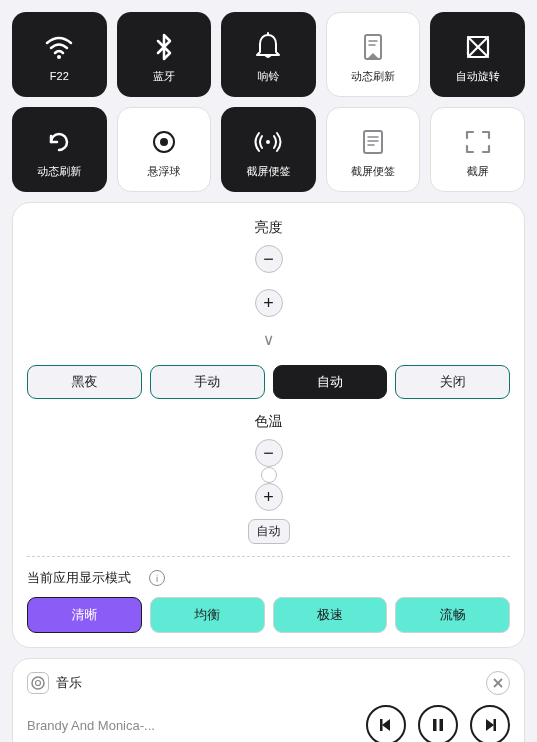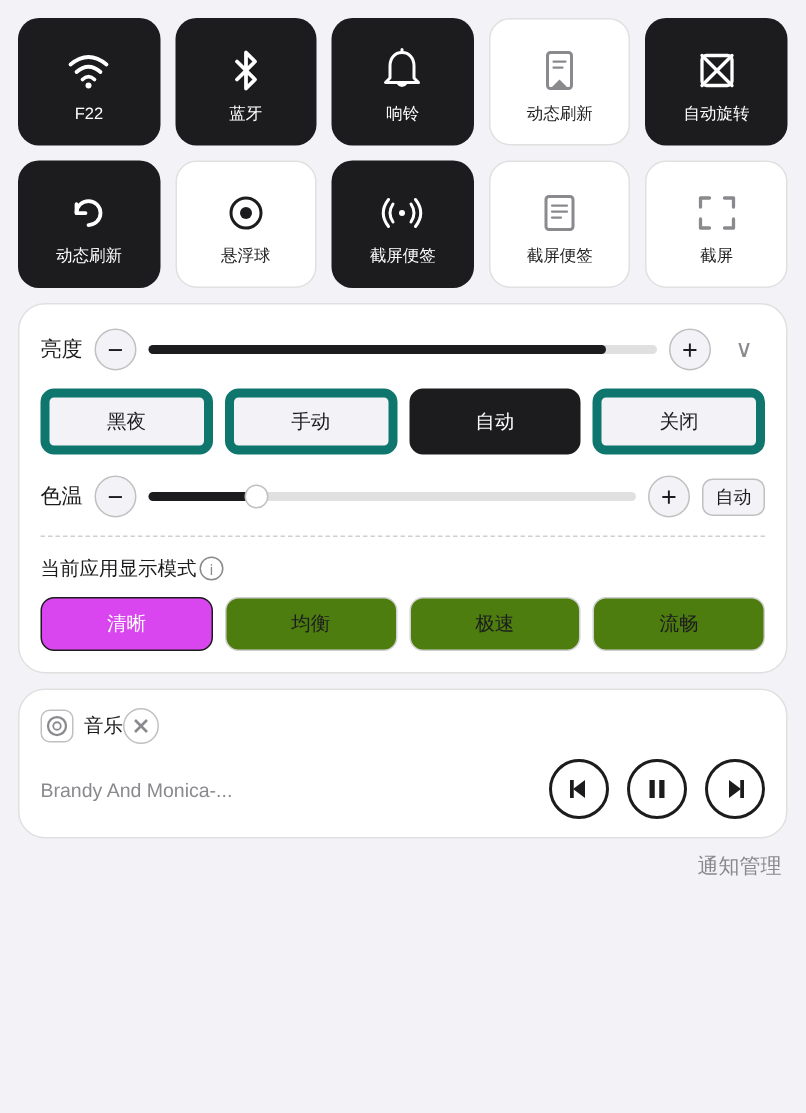--- a/index.html
+++ b/index.html
@@ -77,20 +77,21 @@
       padding: 16px 14px 14px;
       margin-bottom: 10px;
       border: 1px solid #e0e0e0;
     }
 
     .slider-row {
       display: flex;
       align-items: center;
       margin-bottom: 12px;
       gap: 8px;
+      flex-direction: column;
     }
 
     .slider-label {
       font-size: 14px;
       color: #1c1c1e;
       min-width: 28px;
     }
 
     .ctrl-btn {
       width: 28px;
@@ -158,21 +159,21 @@
     .mode-row {
       display: flex;
       gap: 8px;
       margin-bottom: 14px;
     }
 
     .mode-btn {
       flex: 1;
       padding: 7px 4px;
       border-radius: 9px;
-      border: 6px solid #0f766e;
+      border: 1px solid #0f766e;
       background: #f2f2f7;
       font-size: 13px;
       color: #1c1c1e;
       cursor: pointer;
       text-align: center;
     }
 
     .mode-btn.active {
       background: #1c1c1e;
       color: white;
@@ -184,21 +185,21 @@
       border-top: 1.5px dashed #d0d0d0;
       margin: 10px 0 12px;
     }
 
     .display-mode-section .section-title {
       font-size: 13px;
       color: #1c1c1e;
       margin-bottom: 10px;
       display: flex;
       align-items: center;
-      gap: 2px;
+      gap: 18px;
     }
 
     .info-icon {
       width: 16px;
       height: 16px;
       border-radius: 50%;
       border: 1.5px solid #8a8a8e;
       display: inline-flex;
       align-items: center;
       justify-content: center;
@@ -210,45 +211,46 @@
     .display-btns {
       display: flex;
       gap: 8px;
     }
 
     .display-btn {
       flex: 1;
       padding: 8px 4px;
       border-radius: 9px;
       border: 1px solid #d0d0d0;
-      background: #4d7c0f;
+      background: #5eead4;
       font-size: 13px;
       color: #1c1c1e;
       cursor: pointer;
       text-align: center;
     }
 
     .display-btn.active {
-      background: #d946ef;
+      background: #8b5cf6;
       color: white;
       border-color: #1c1c1e;
     }
 
     
     .music-panel {
       background: #ffffff;
       border-radius: 18px;
       padding: 12px 14px;
       border: 1px solid #e0e0e0;
       margin-bottom: 10px;
     }
 
     .music-header {
       display: flex;
       align-items: center;
+      justify-content: space-between;
       margin-bottom: 10px;
     }
 
     .music-app-info {
       display: flex;
       align-items: center;
       gap: 7px;
     }
 
     .music-app-icon {

